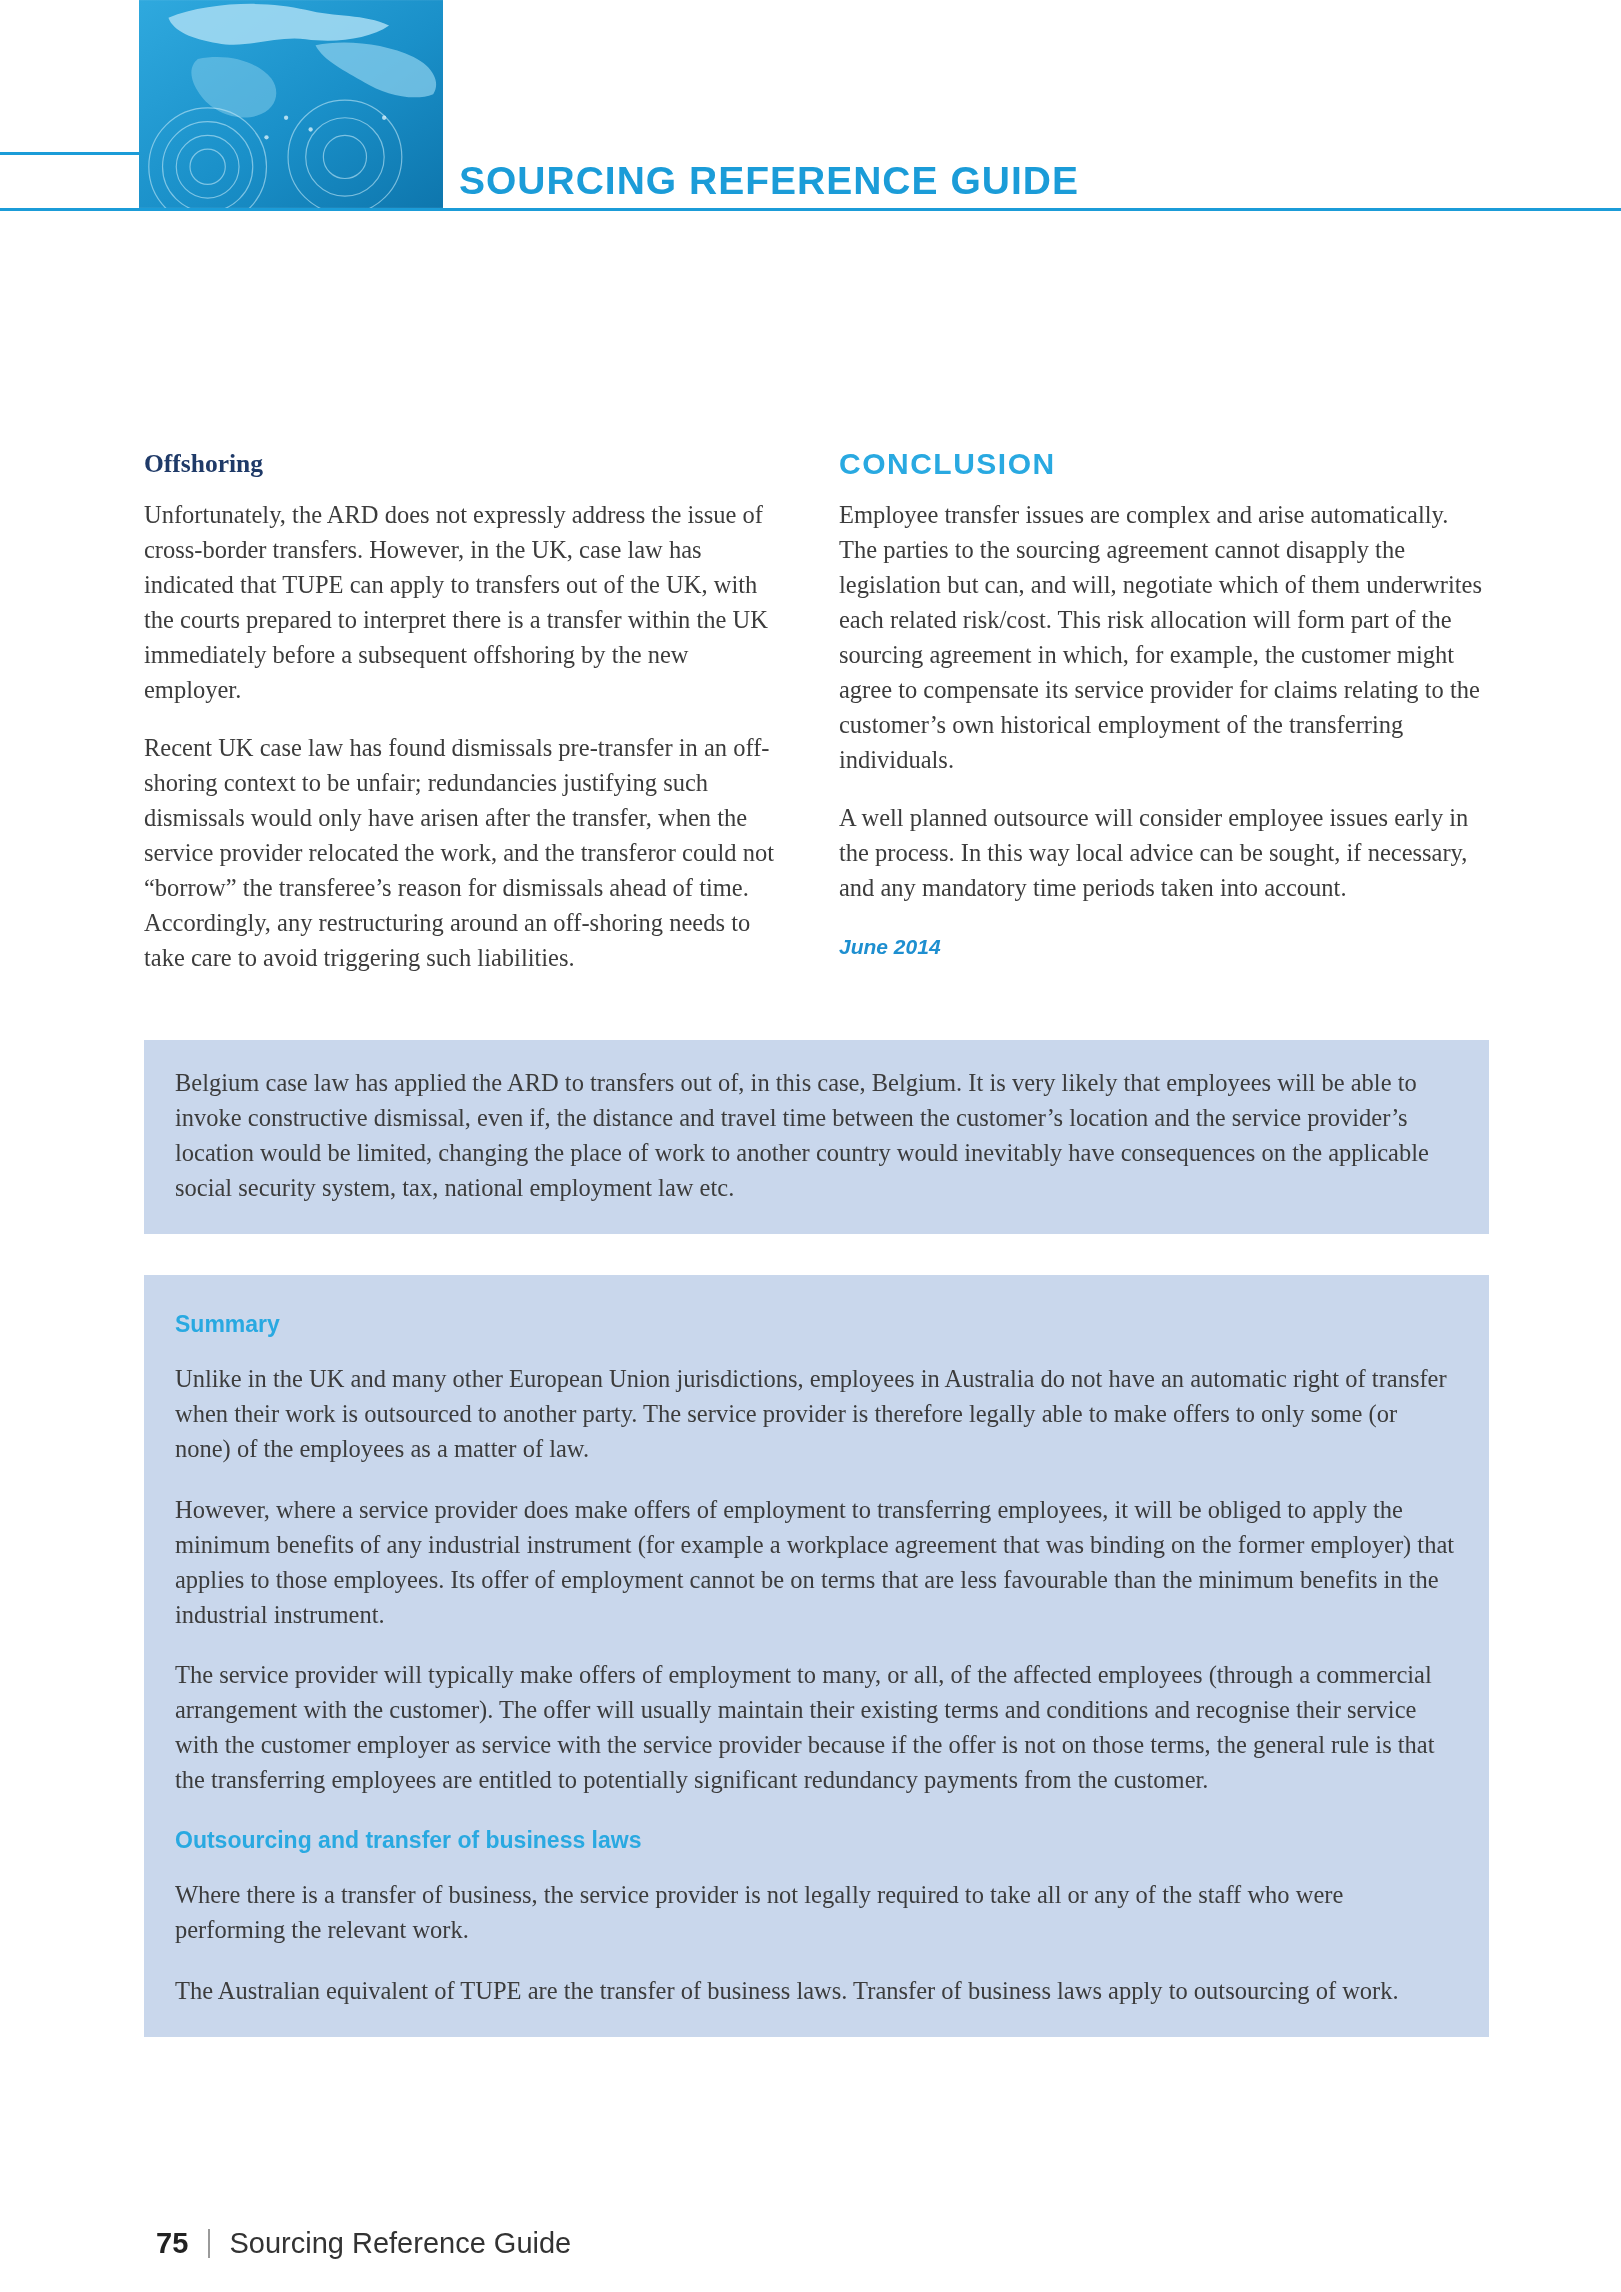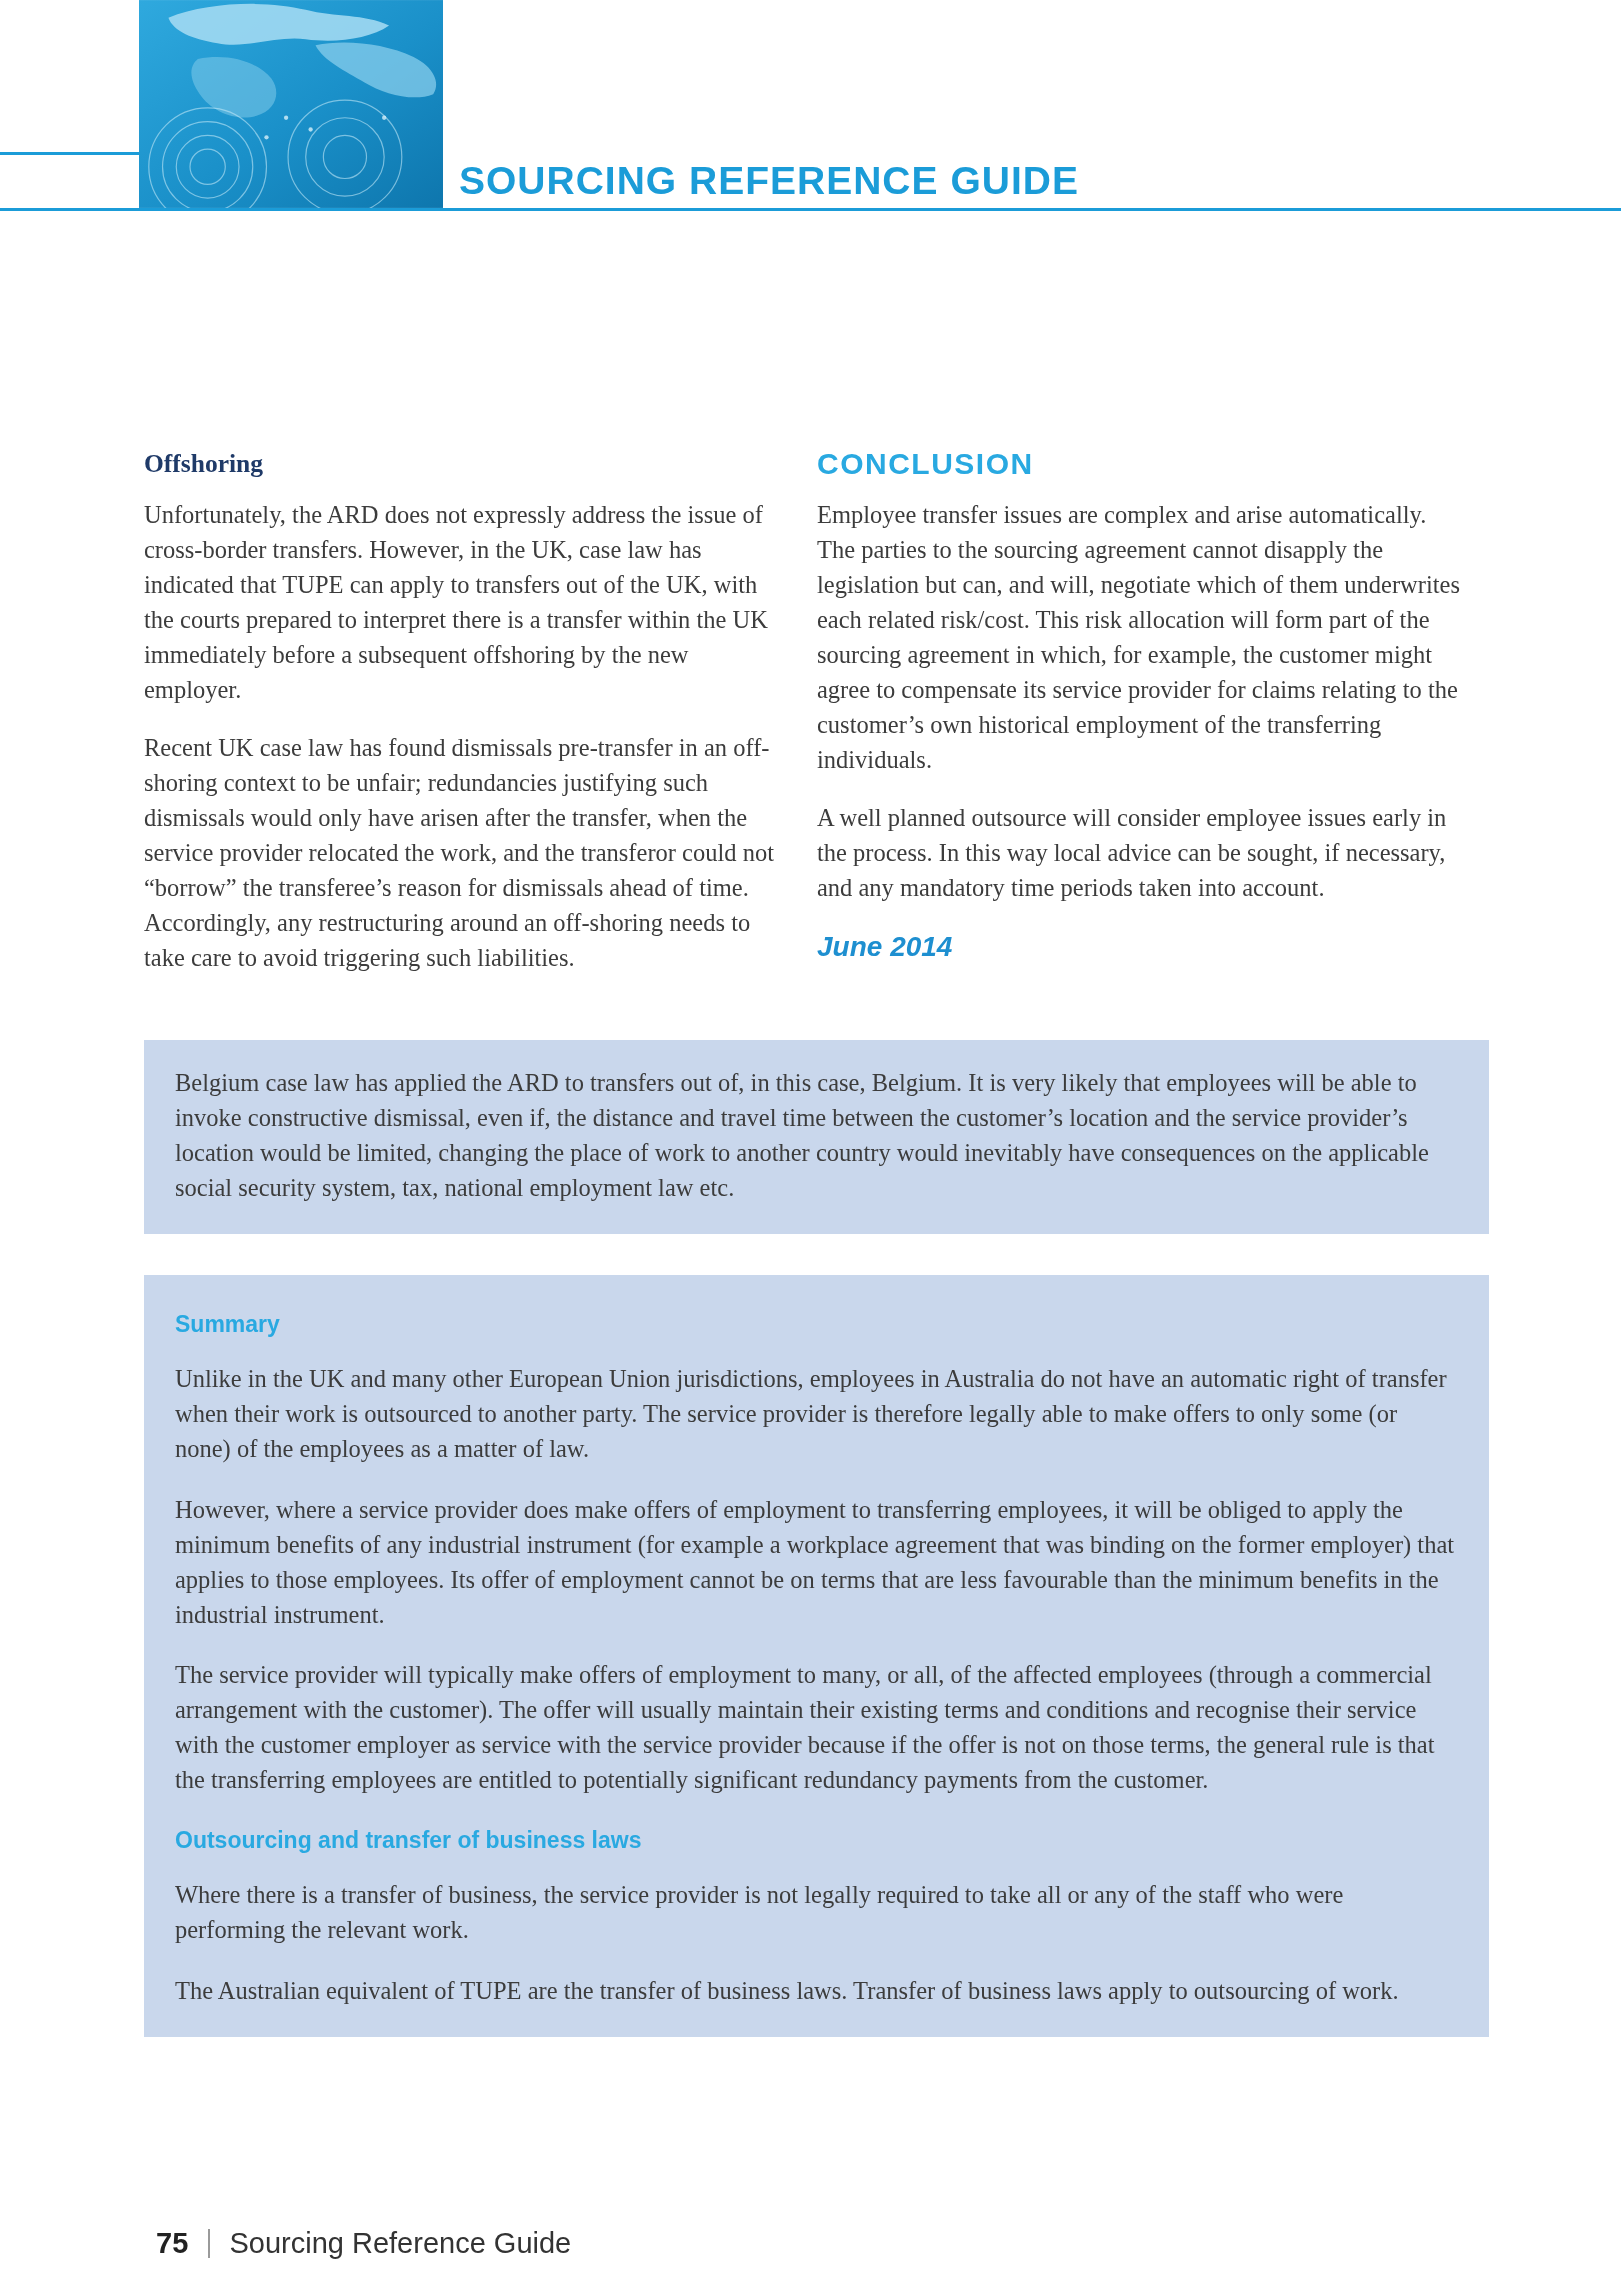--- a/index.html
+++ b/index.html
@@ -35,42 +35,42 @@
     z-index: 2;
     white-space: nowrap;
   }
   
   .content {
     position: absolute;
     top: 446px;
     left: 144px;
     width: 1345px;
   }
-  .columns { display: flex; gap: 30px; }
+  .columns { display: flex; gap: 52px; }
   .col { width: 643px; font-size: 24.5px; line-height: 35px; }
   .col p { margin-bottom: 23.5px; text-align: left; }
   .h-offshoring {
     font-family: "Liberation Serif", serif;
     font-size: 25.5px;
     font-weight: bold;
     color: #1f3a68;
     margin-bottom: 15.7px;
   }
   .h-conclusion {
     font-family: "Liberation Sans", sans-serif;
     font-size: 30px;
     font-weight: bold;
     letter-spacing: 1.5px;
     color: #29a9e1;
     margin-bottom: 15.7px;
   }
   .pub-date {
     font-family: "Liberation Sans", sans-serif;
     font-style: italic;
-    font-size: 28px;
+    font-size: 21px;
     font-weight: 600;
     color: #1e8fd0;
     margin-top: 3.9px;
   }
   
   .box {
     background: #c9d7ec;
     padding: 25.5px 31px 29px 31px;
     margin-top: 41px;
     font-size: 24.5px;

